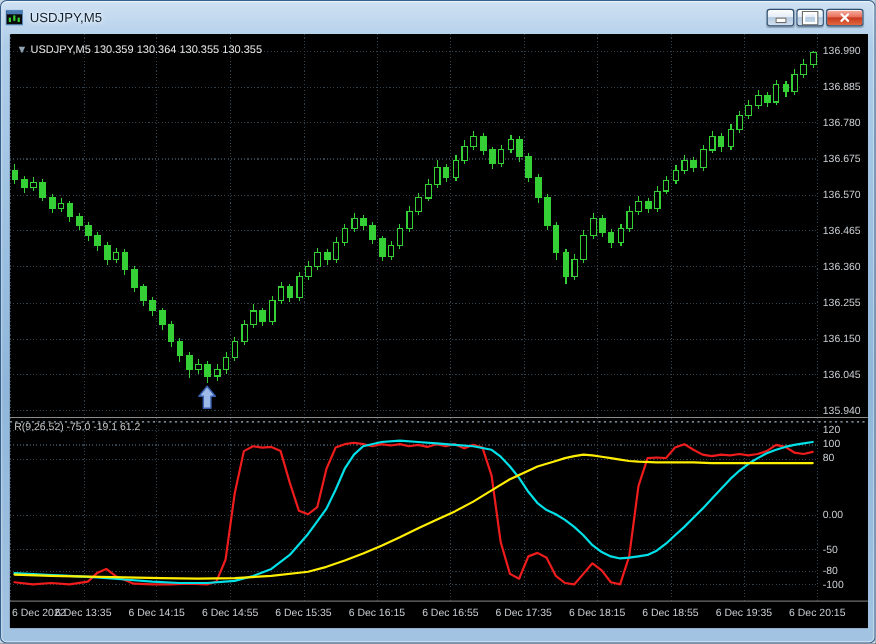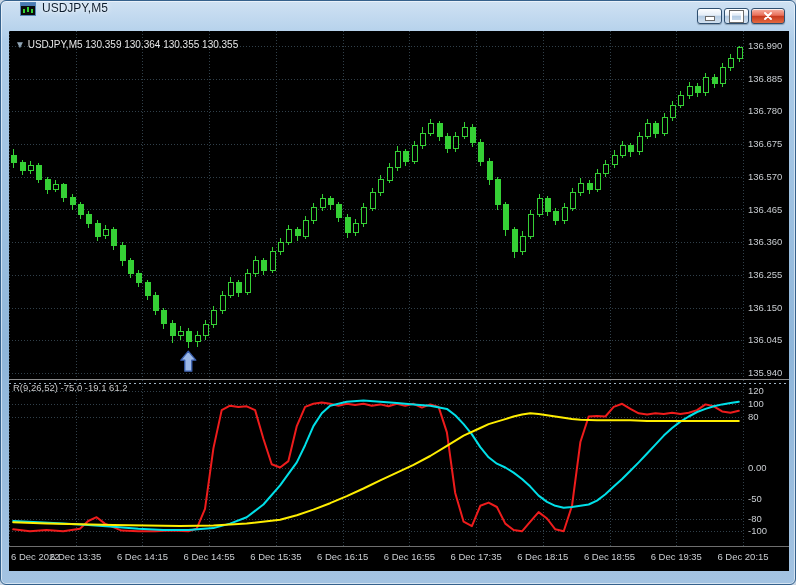--- a/index.html
+++ b/index.html
@@ -1,21 +1,21 @@
 <!DOCTYPE html>
 <html><head>
 <meta charset="utf-8">
 <style>
   html,body{margin:0;padding:0;background:#c9d6e4;font-family:"Liberation Sans",sans-serif;}
   .win{position:relative;width:796px;height:585px;box-sizing:border-box;overflow:hidden;
        border:1px solid #35618c;border-radius:6px;
        background:linear-gradient(180deg,#cfe1f3 0%,#aecde9 7%,#8fb6da 60%,#a3c3e2 100%);
        box-shadow:inset 0 0 0 1px rgba(255,255,255,.55);}
-  .titlebar{position:absolute;left:0;top:0;width:100%;height:30px;display:flex;align-items:flex-start;
-            gap:6px;padding:0 0 0 19px;box-sizing:border-box;}
+  .titlebar{position:absolute;left:0;top:0;width:100%;height:30px;display:flex;align-items:center;
+            gap:6px;padding:0 0 0 4px;box-sizing:border-box;}
   .app-icon{width:16px;height:16px;display:inline-block;}
   .title{font-size:12px;color:#0d1d2e;text-shadow:0 0 6px rgba(255,255,255,.95),0 0 2px #fff;}
   .winbtns{position:absolute;right:10px;top:7px;display:flex;gap:2px;}
   .btn{height:16px;width:25px;box-sizing:border-box;border:1px solid #2e4f70;border-radius:3px;
        display:flex;align-items:center;justify-content:center;
        box-shadow:inset 0 1px 0 rgba(255,255,255,.8),0 1px 1px rgba(0,0,0,.25);cursor:default;}
   .btn.minb,.btn.maxb{background:linear-gradient(180deg,#fdfeff 0%,#e4edf7 45%,#b4cbe2 50%,#d2e1f0 100%);}
   .btn.closeb{width:34px;background:linear-gradient(180deg,#f7b3a5 0%,#e9705a 45%,#c63a20 52%,#e4693f 100%);}
   .glyph-min{width:8px;height:3px;background:#fff;border:1px solid #6b6b6b;align-self:flex-end;margin-bottom:2px;}
   .glyph-max{width:9px;height:7px;border:2px solid #fff;box-shadow:0 0 0 1px #6b6b6b;}

